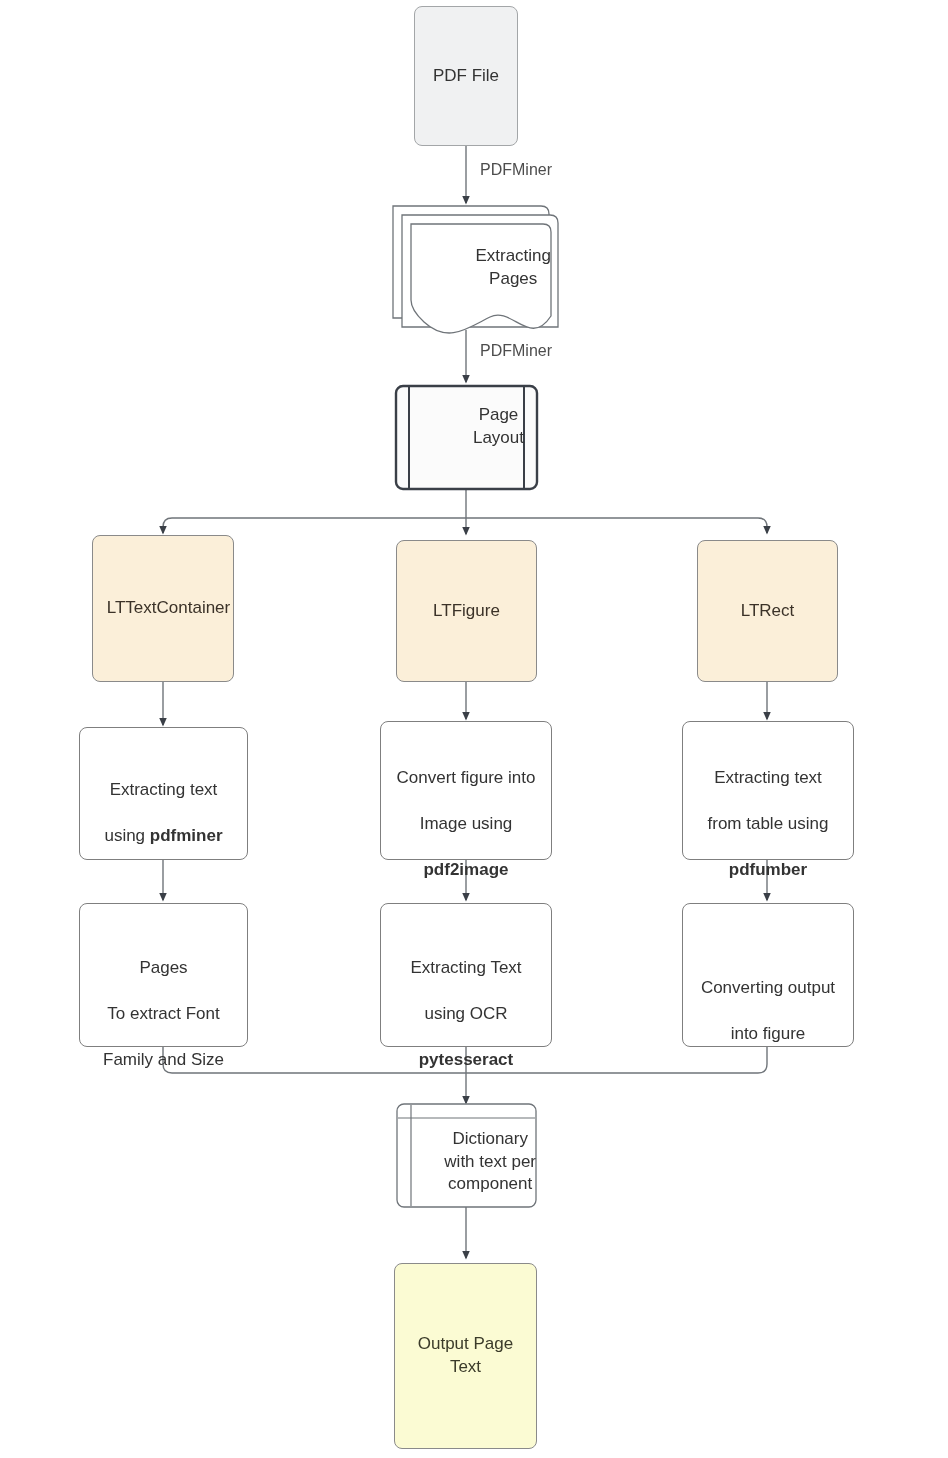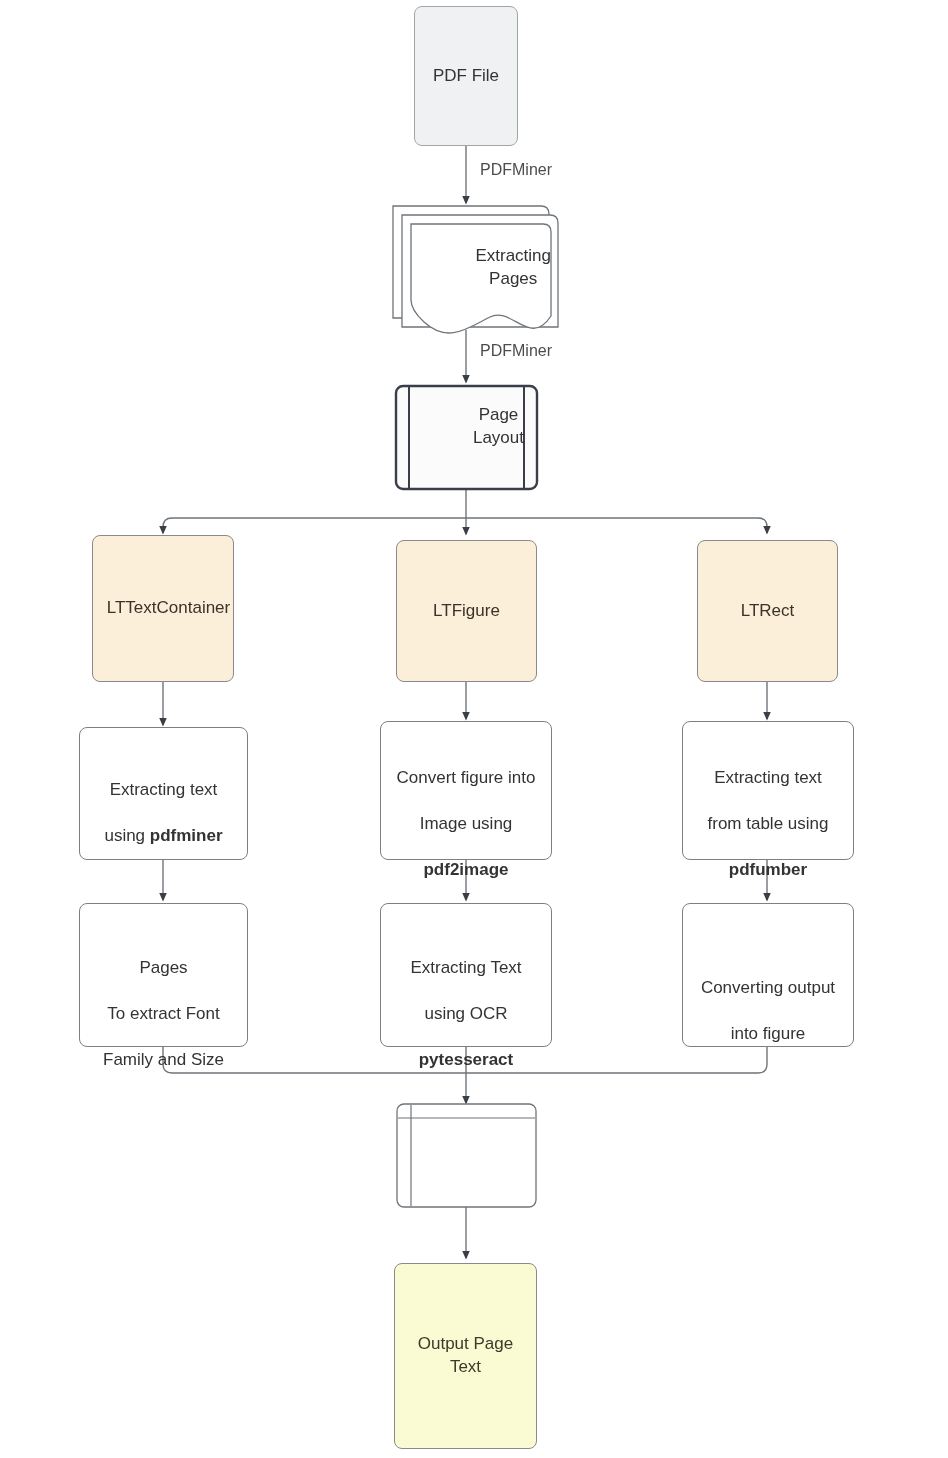--- a/index.html
+++ b/index.html
@@ -226,20 +226,25 @@
     </span>
   </div>
 
   <div class="node rbox n-white" style="left:682px; top:903px; width:172px; height:144px; align-items:flex-end; padding-top:40px; z-index:2;">
     <span class="lbl">
       <span>Converting output</span><br>
       <span>into figure</span>
     </span>
   </div>
 
+  <div class="text-layer" style="left:411px; top:1118px; width:125px; height:88px; z-index:3;">
+    <span>Dictionary
+with text per
+component</span>
+  </div>
 
   <div class="node rbox n-yellow" style="left:394px; top:1263px; width:143px; height:186px; z-index:2;">
     <span class="lbl">Output Page
 Text</span>
   </div>
 
   <div class="edge-label" style="left:478px; top:161px; z-index:4;">PDFMiner</div>
 
   <div class="edge-label" style="left:478px; top:342px; z-index:4;">PDFMiner</div>
 

